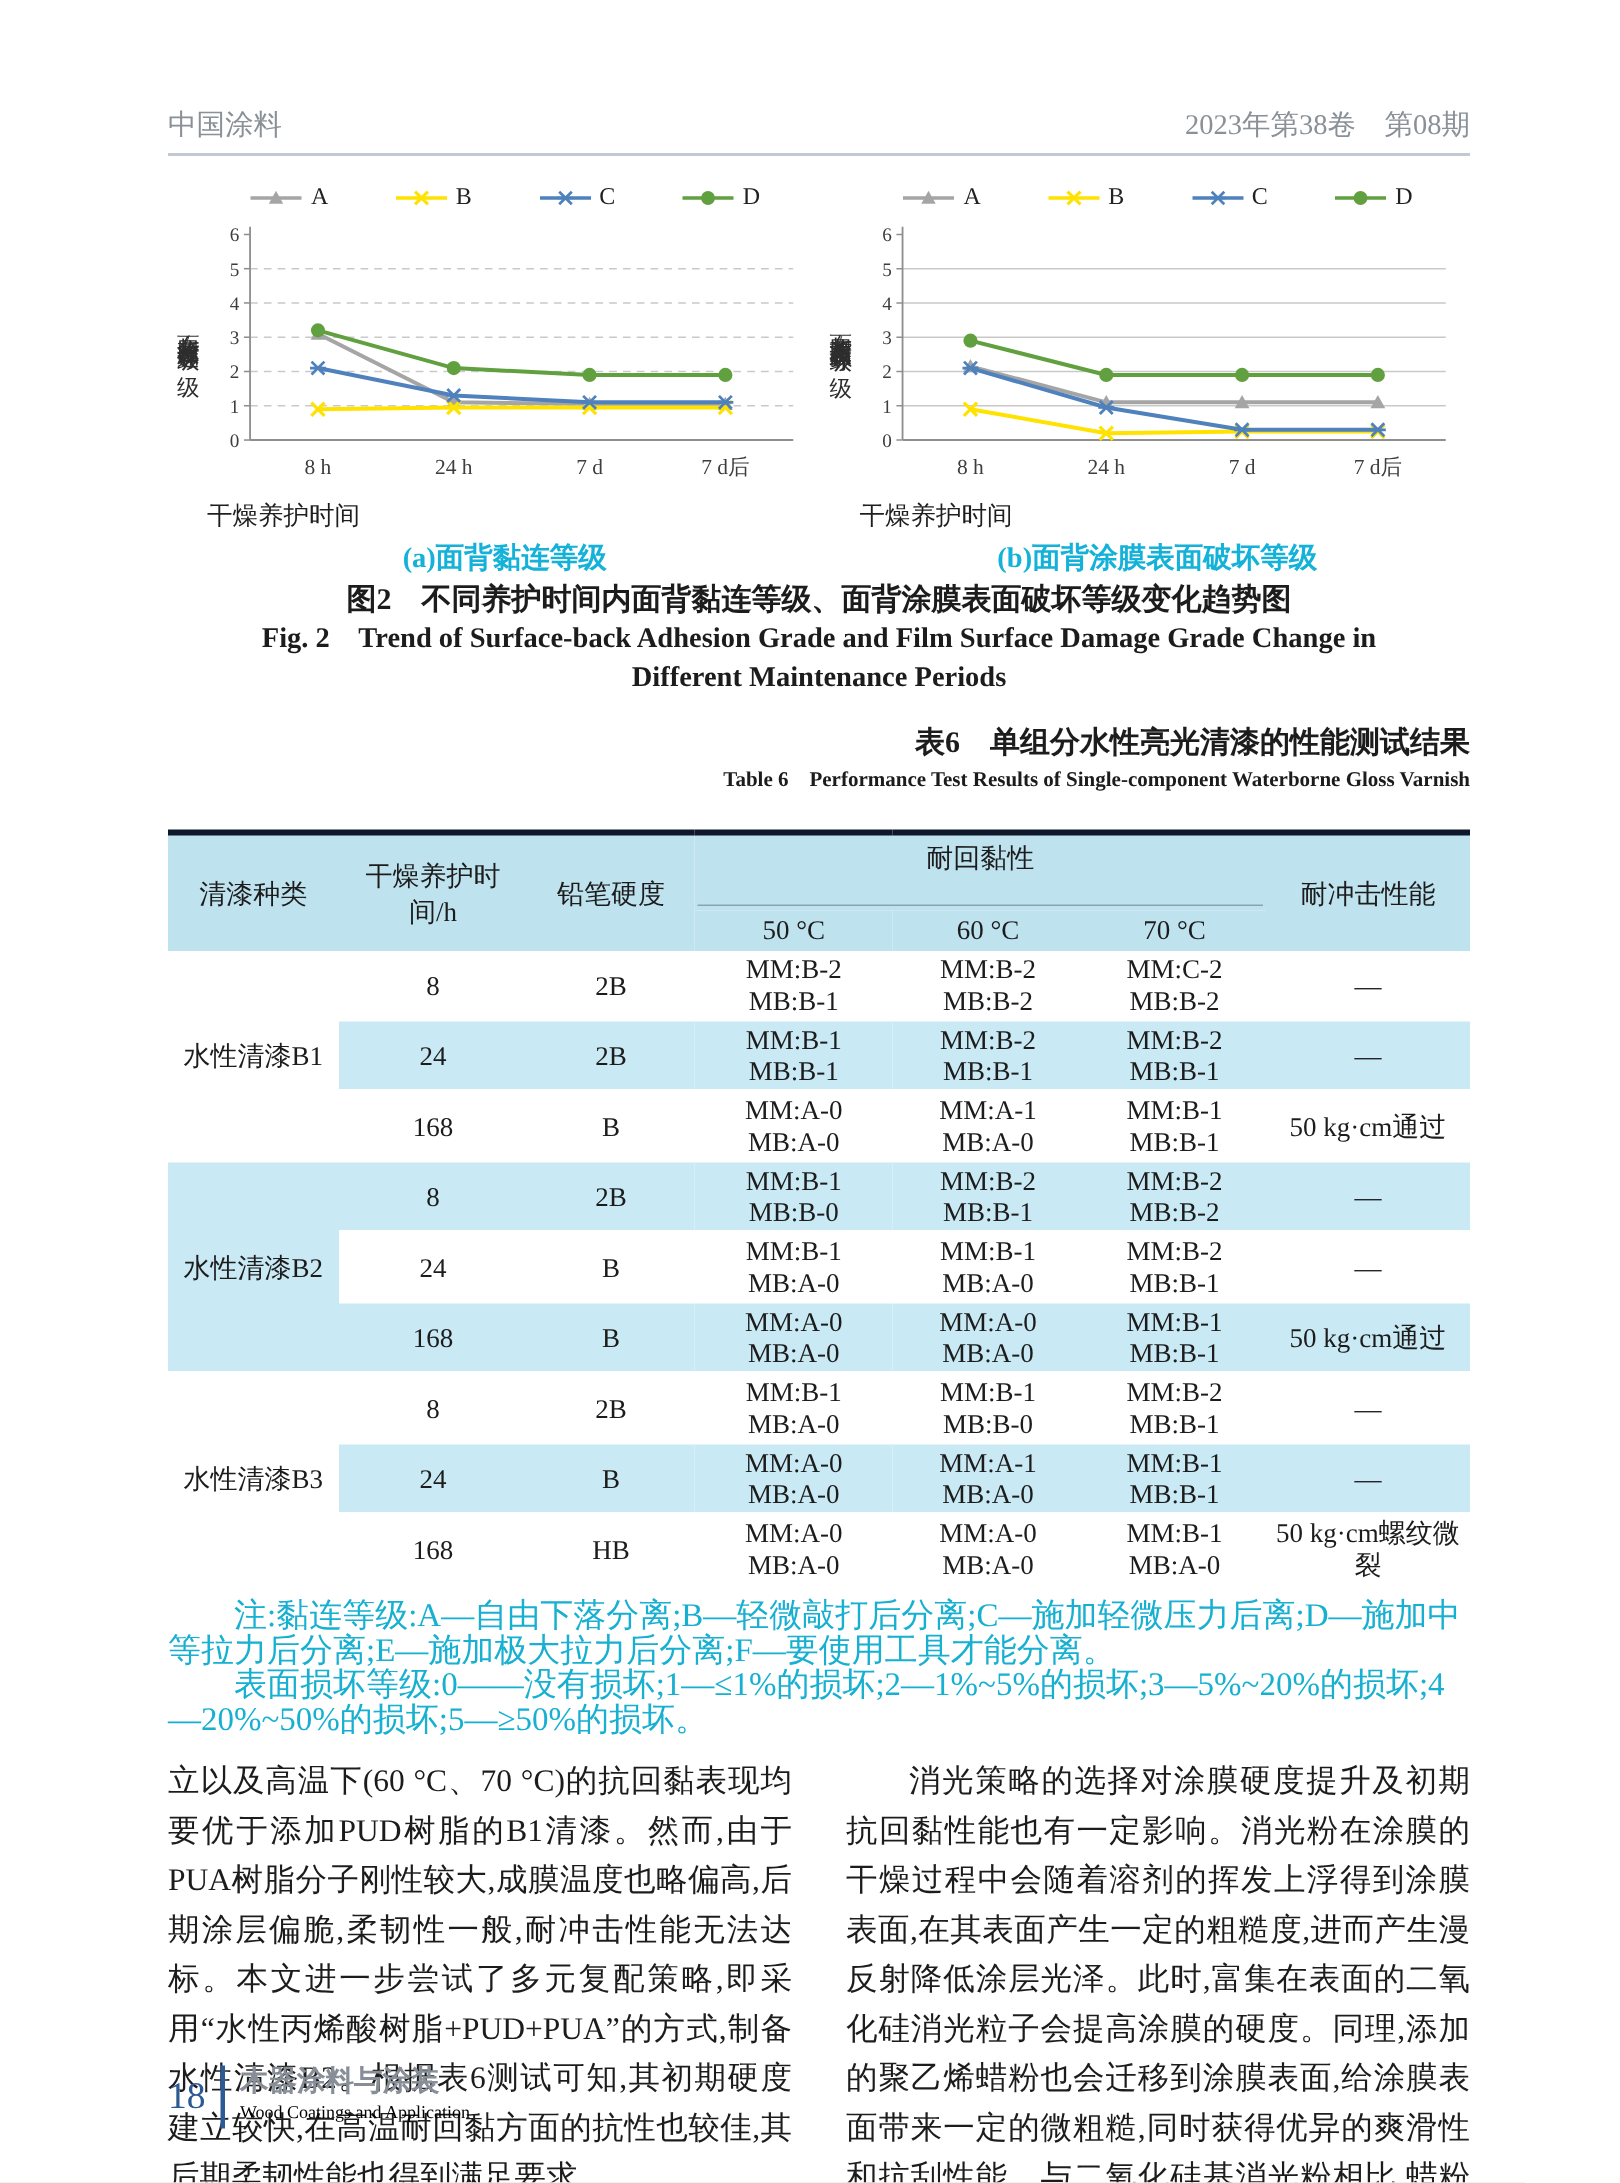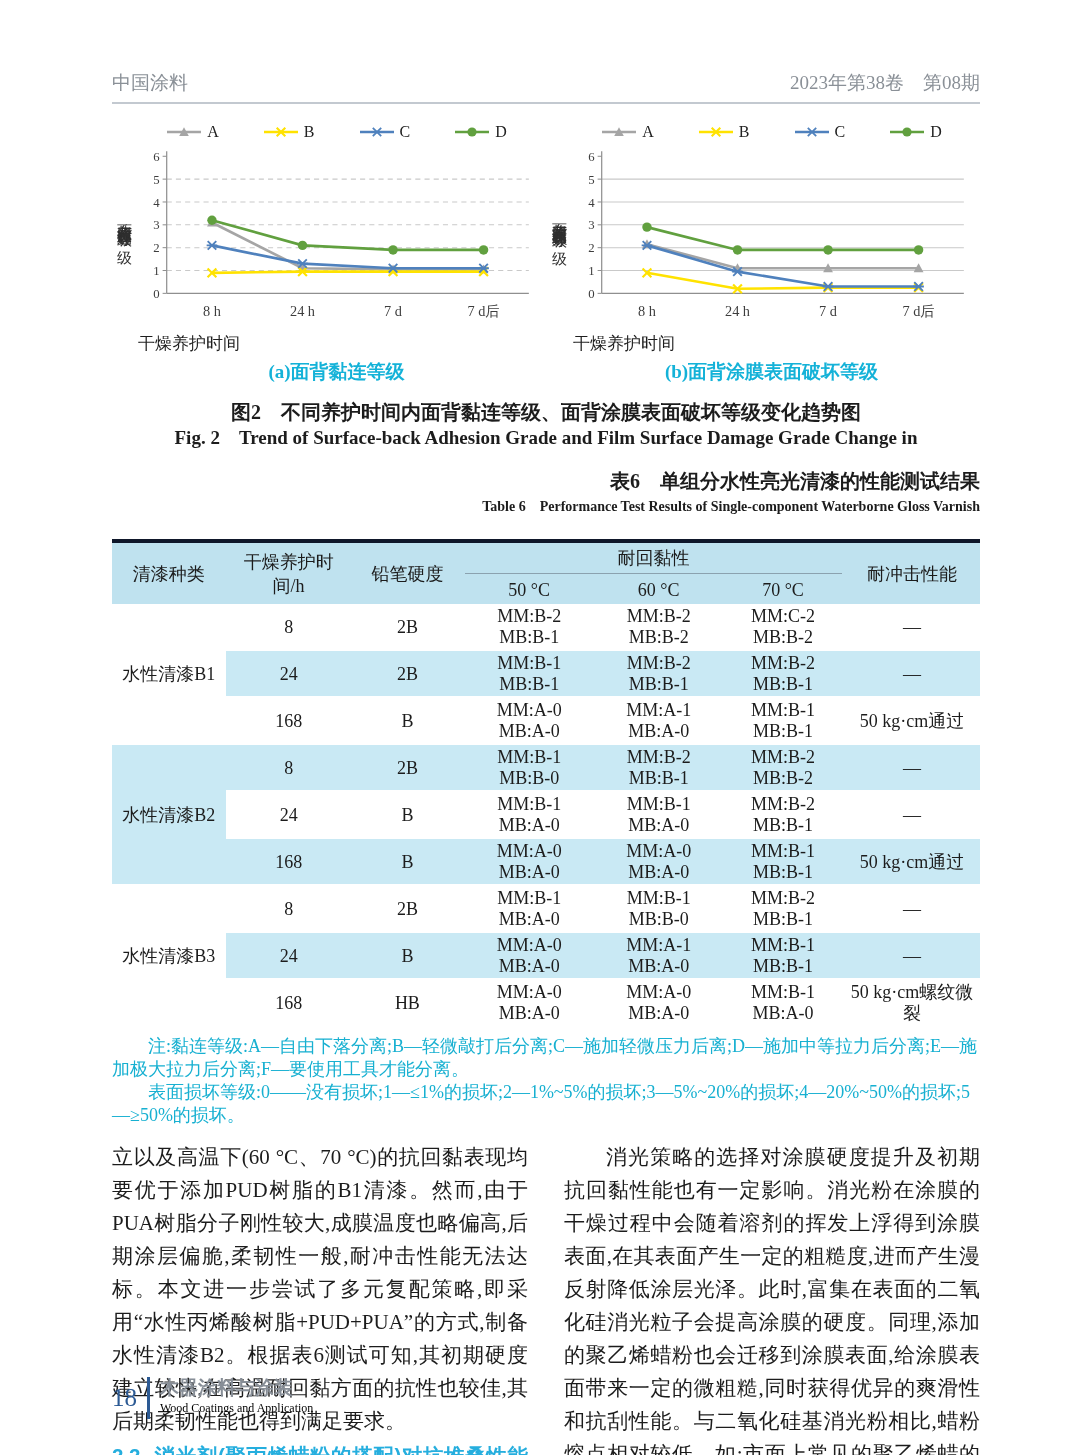--- a/index.html
+++ b/index.html
@@ -22,43 +22,43 @@
           letter-spacing:1px;display:flex;align-items:center;justify-content:center;width:24px;
           padding-bottom:28px;}
   .chart-plot{flex:1;}
   .plot-svg{width:100%;display:block;}
   .tick-label{font-family:"Liberation Serif",serif;font-size:12.5px;fill:#3d3d3d;}
   .cat-label{font-family:"Liberation Serif",serif;font-size:14px;fill:#3d3d3d;}
   .xlabel{text-align:left;padding-left:26px;font-size:17px;color:#1e1e1e;margin-top:-2px;}
   .chart-caption{text-align:center;padding-left:26px;font-size:19px;font-weight:bold;
                  color:#14b2d8;margin-top:4px;}
 
-  .fig-caption{text-align:center;margin-top:14px;line-height:26px;}
+  .fig-caption{text-align:center;margin-top:2px;line-height:26px;}
   .fig-caption .cn{font-size:20px;font-weight:bold;}
   .fig-caption .en{font-size:19px;font-weight:bold;}
 
   
   .table-title{text-align:right;margin-top:18px;line-height:25px;}
   .table-title .cn{font-size:20px;font-weight:bold;}
   .table-title .en{font-size:14px;font-weight:bold;}
 
   table.perf{border-collapse:collapse;width:100%;margin-top:20px;table-layout:fixed;
              border-top:4px solid #0f172a;border-bottom:2px solid #55606b;}
   table.perf th{background:#bfe2ef;font-weight:normal;font-size:18px;padding:3px 2px;}
   table.perf td{font-size:18px;text-align:center;vertical-align:middle;padding:2px 2px;
                 line-height:20.5px;border-bottom:2px solid #ffffff;}
   tr.row-shaded td{background:#c9e9f4;}
   tr.row-plain td{background:#ffffff;}
   td.group-cell{background:#ffffff !important;}
   td.group-cell.group-shaded{background:#c9e9f4 !important;}
   .th-tack{padding:2px 10px 0 10px;}
-  .tack-label{border-bottom:1px solid #8ba2af;padding-bottom:3px;}
-
-  
-  .notes{margin-top:8px;color:#17b0d1;font-size:18px;line-height:23px;}
+  .tack-label{border-bottom:1px solid #8ba2af;padding-bottom:19px;}
+
+  
+  .notes{margin-top:8px;color:#17b0d1;font-size:22px;line-height:23px;}
   .notes p{margin:0;text-indent:2em;}
 
   
   .body-cols{display:flex;gap:36px;margin-top:14px;}
   .col{flex:1;font-size:21px;line-height:33px;text-align:justify;}
   .col p{margin:0;}
   .col p.indent{text-indent:2em;}
   .sec-heading{display:flex;gap:14px;color:#25aede;font-weight:bold;
                font-family:"Liberation Sans",sans-serif;font-size:20.5px;line-height:32px;margin-top:2px;}
   .sec-heading .h-num{flex:0 0 auto;}
@@ -253,20 +253,21 @@
             </div>
         </div>
         <div class="xlabel">干燥养护时间</div>
         <div class="chart-caption">(b)面背涂膜表面破坏等级</div>
       </div>
     </div>
 
     <div class="fig-caption">
       <div class="cn">图2　不同养护时间内面背黏连等级、面背涂膜表面破坏等级变化趋势图</div>
       <div class="en">Fig. 2　Trend of Surface-back Adhesion Grade and Film Surface Damage Grade Change in</div>
+      <div class="en">Different Maintenance Periods</div>
     </div>
 
     <div class="table-title">
       <div class="cn">表6　单组分水性亮光清漆的性能测试结果</div>
       <div class="en">Table 6　Performance Test Results of Single-component Waterborne Gloss Varnish</div>
     </div>
 
     <table class="perf">
       <colgroup>
         <col style="width:112px">

